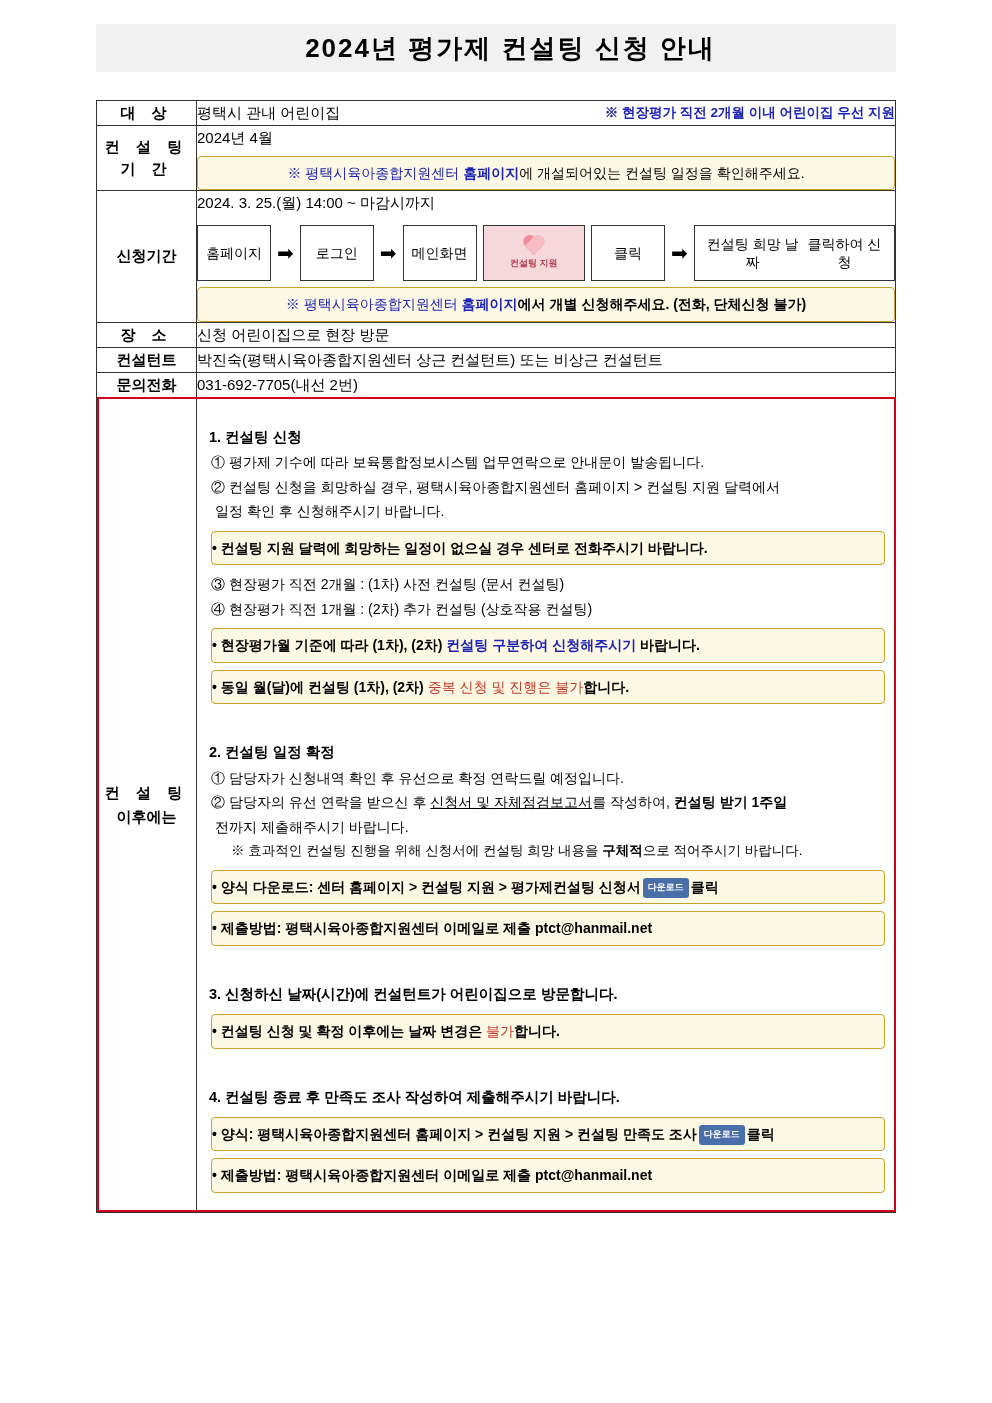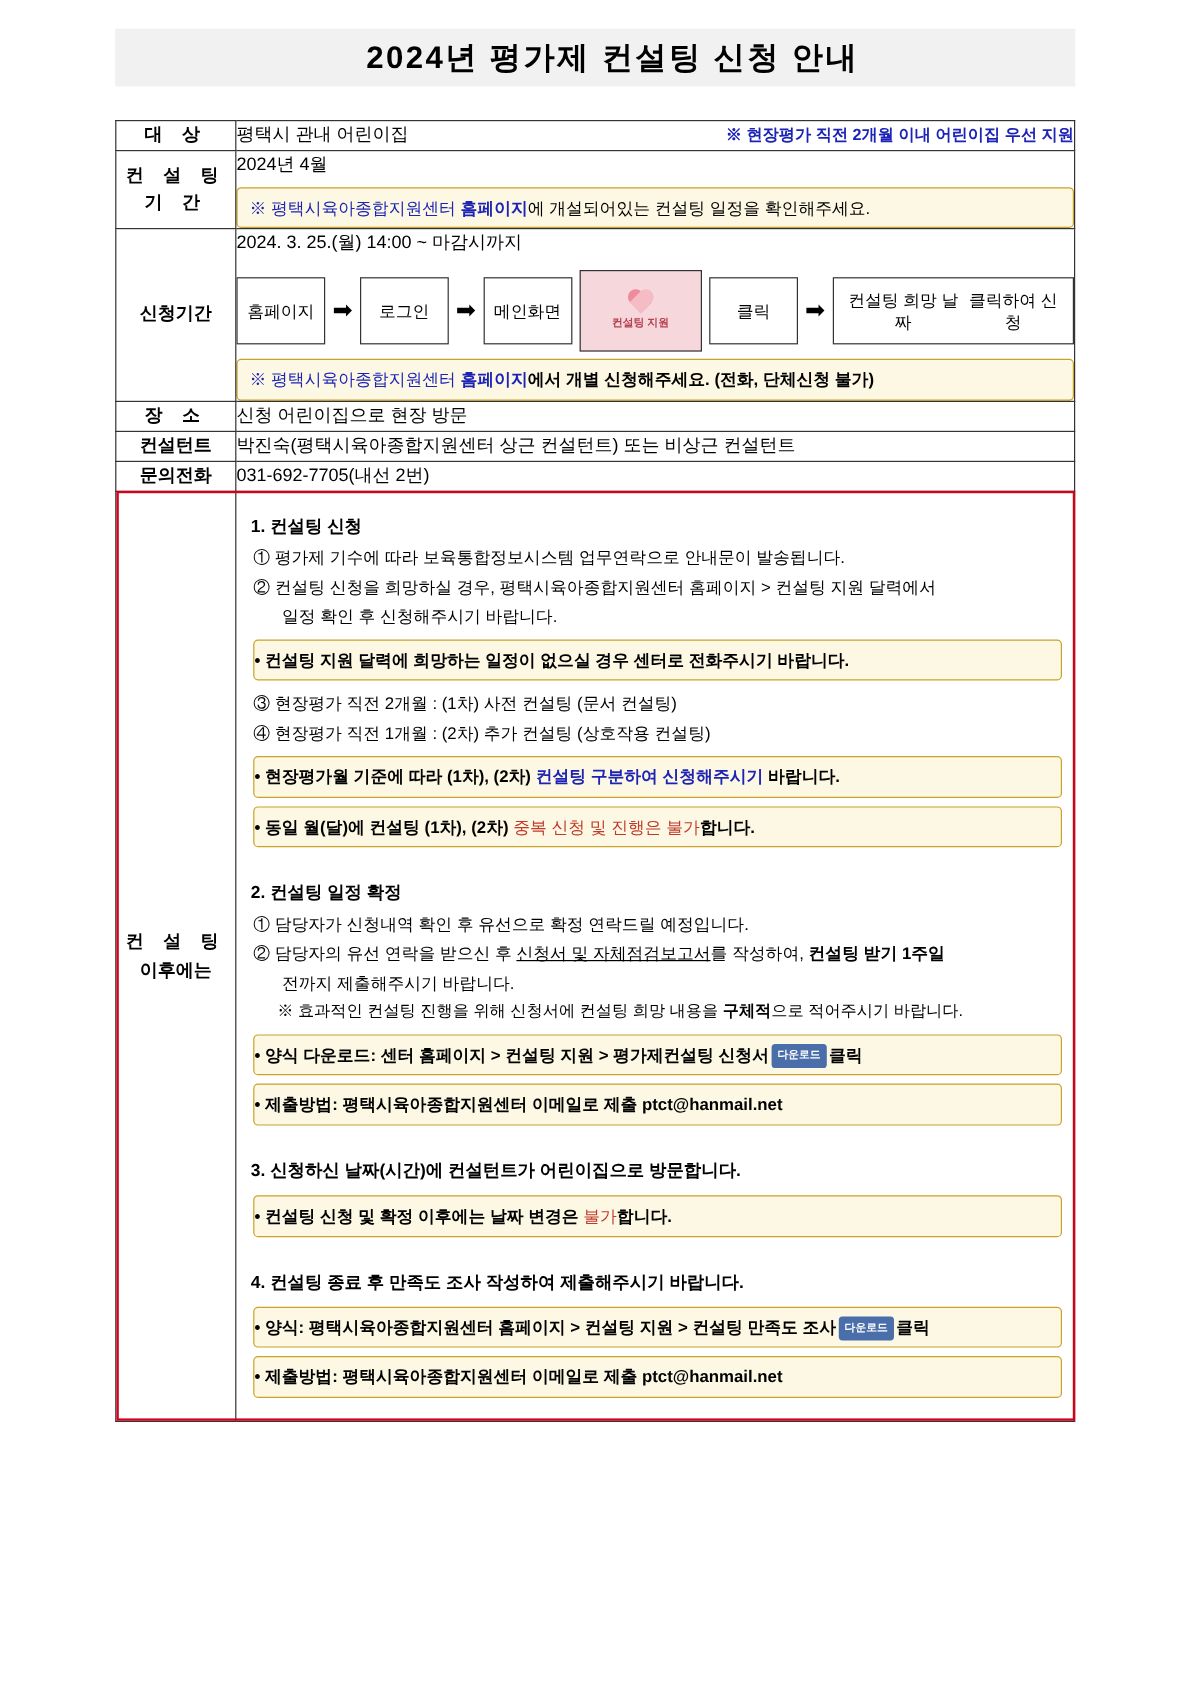--- a/index.html
+++ b/index.html
@@ -84,20 +84,21 @@
     border-radius: 4px;
     padding: 5px 10px;
     font-size: 14px;
     margin-top: 6px;
     display: inline-block;
     box-sizing: border-box;
   }
   .note-box.full {
     display: block;
     width: 100%;
+    text-align: center;
   }
   .blue { color: #1c23b5; }
   .blue-b { color: #1c23b5; font-weight: bold; }
   .red-b { color: #c0392b; font-weight: normal; }
   .bold { font-weight: bold; }
   .underline { text-decoration: underline; }
   
   .flow {
     display: flex;
     align-items: center;
@@ -122,21 +123,21 @@
     line-height: 1.35;
     min-width: 118px;
   }
   .flow-arrow {
     font-size: 20px;
     line-height: 1;
     color: #000;
   }
   .flow-img {
     border: 1px solid #333;
-    height: 68px;
+    height: 56px;
     width: 108px;
     background: #f6d8dc;
     display: flex;
     flex-direction: column;
     align-items: center;
     justify-content: center;
     box-sizing: border-box;
   }
   .heart {
     width: 26px;
@@ -177,28 +178,28 @@
     line-height: 1.6;
   }
   .proc {
     padding: 10px 10px 12px 12px;
     font-size: 14px;
     line-height: 1.75;
   }
   .proc .h {
     font-weight: bold;
     font-size: 14.5px;
-    margin-top: 7px;
+    margin-top: 17px;
   }
   .proc .item {
     margin-left: 2px;
   }
   .proc .item .cont {
     display: block;
-    margin-left: 24px;
+    margin-left: 4px;
   }
   .proc .sub {
     margin-left: 22px;
     font-size: 13.5px;
   }
   .proc .gap { height: 12px; }
   .bullet-box {
     border: 1px solid #c9a227;
     background: #fdf8e3;
     border-radius: 4px;

